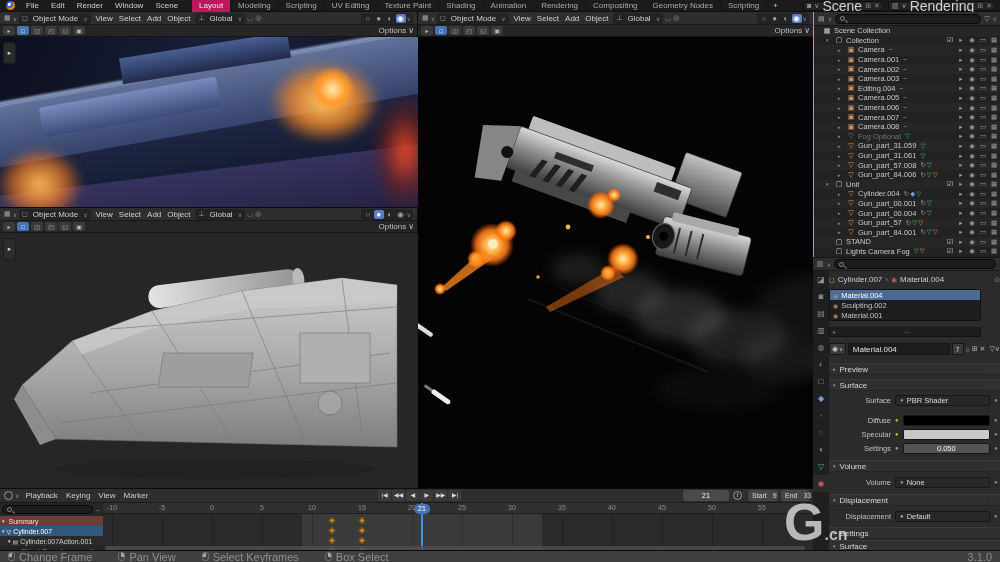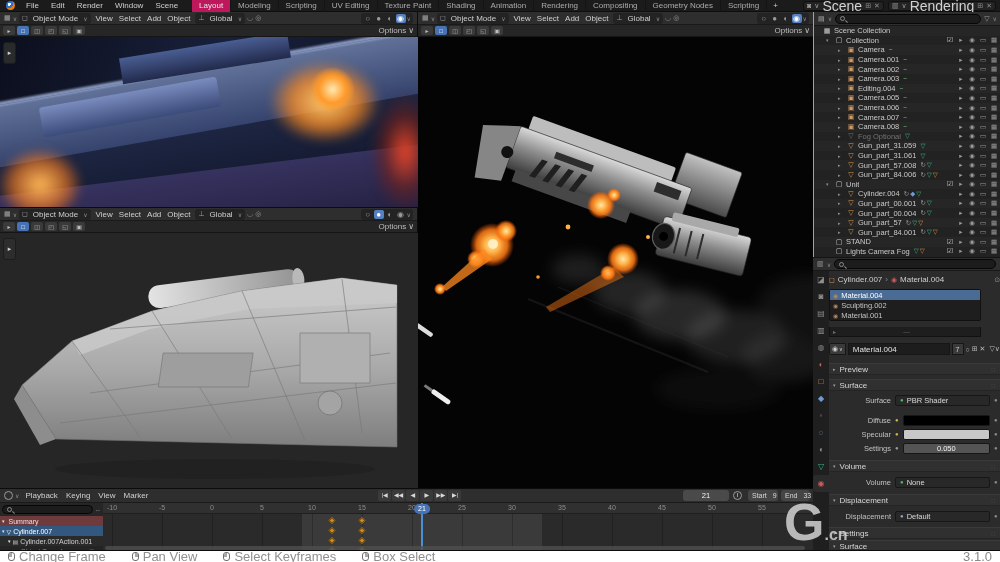--- a/index.html
+++ b/index.html
@@ -147,21 +147,21 @@
   #kf-ruler { position:absolute; left:0; top:0; width:710px; height:11px; background:#303030; border-bottom:1px solid #1f1f1f; }
   .tick { position:absolute; top:1px; transform:translateX(-50%); color:#8d8d8d; font-size:7px; }
   #kf-band { position:absolute; top:11px; height:37px; background:#3a3a3a; }
   .gridline { position:absolute; top:11px; height:37px; width:1px; background:rgba(0,0,0,.22); }
   .key { position:absolute; width:5px; height:5px; background:#d08d2e; border:1px solid #6e4a0e; transform:translateX(-50%) rotate(45deg); }
   #playhead { position:absolute; top:0; width:2px; height:48px; background:#4a90d9; }
   #playhead-label { position:absolute; top:0.5px; transform:translateX(-50%); background:#4772b3; color:#fff; font-size:7px; line-height:10px; padding:0 4px; border-radius:5px; }
   #tl-scroll { position:absolute; left:2px; top:43px; width:700px; height:4px; background:#4f4f4f; border-radius:2px; opacity:.8; }
 
   
-  #statusbar { left:0; top:550px; width:1000px; height:12px; background:#ffffff; border-top:1px solid #0c0c0c; display:flex; align-items:center; gap:0; padding:0 8px; font-size:13px; color:#909090; }
+  #statusbar { left:0; top:550px; width:1000px; height:12px; background:#404040; border-top:1px solid #0c0c0c; display:flex; align-items:center; gap:0; padding:0 8px; font-size:11px; color:#909090; }
   .hint { display:flex; align-items:center; gap:4px; margin-right:26px; }
   .mb { width:7px; height:9px; border:1px solid #6f6f6f; border-radius:3px; position:relative; flex:none; }
   .mb::before { content:""; position:absolute; top:0; width:3px; height:4px; background:#a8a8a8; }
   .mb.l::before { left:0; border-radius:2px 0 0 0; } .mb.m::before { left:2px; } .mb.r::before { right:0; border-radius:0 2px 0 0; }
   #version { margin-left:auto; color:#8a8a8a; }
 
   
   #watermark { left:784px; top:492px; width:214px; height:60px; display:flex; align-items:center; color:#d9d9d9; opacity:.82; pointer-events:none; z-index:50; }
   #wm-g { font-size:52px; font-weight:bold; line-height:52px; }
   #wm-text { font-size:31px; font-weight:bold; letter-spacing:-1px; }

